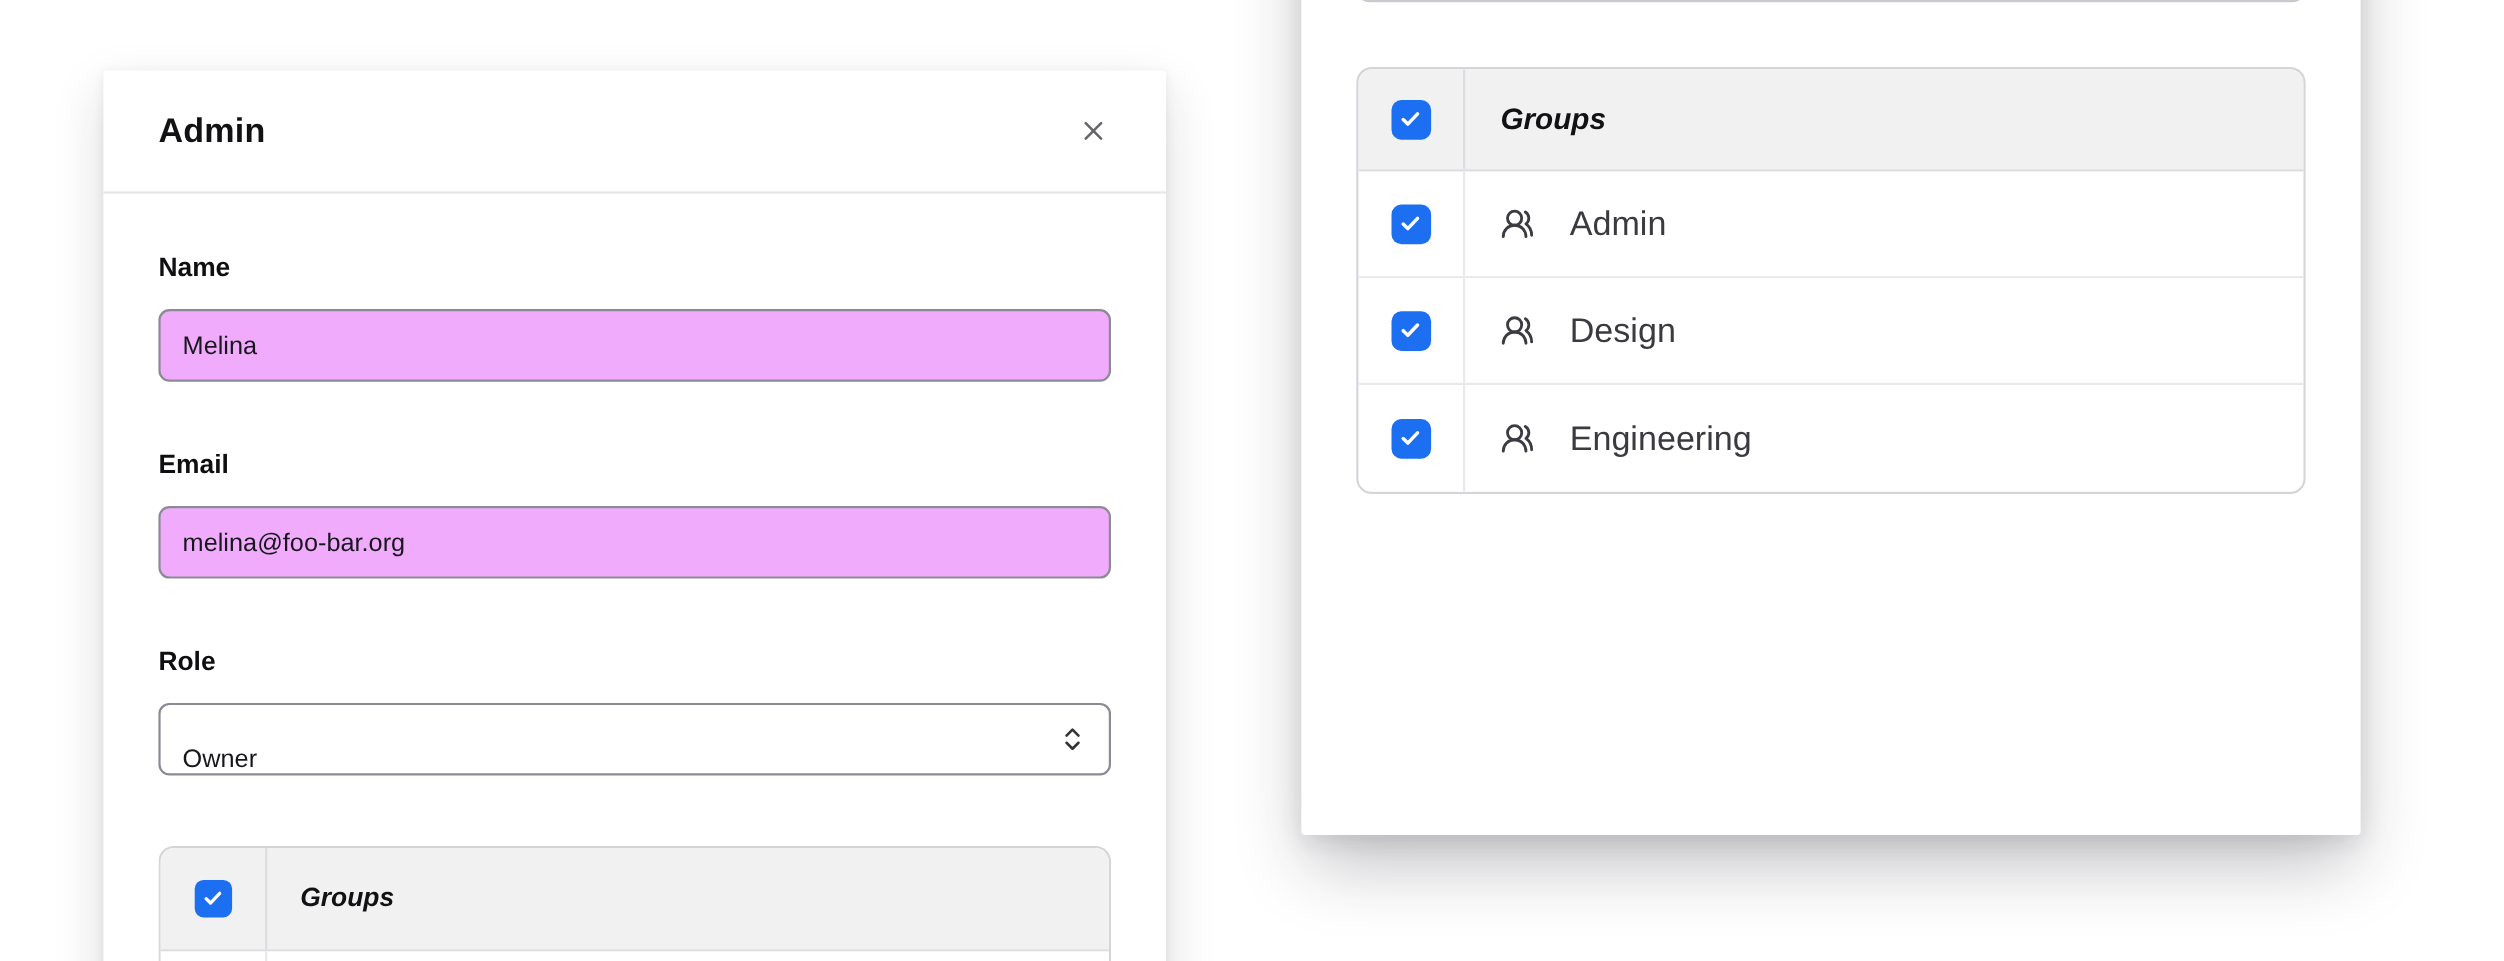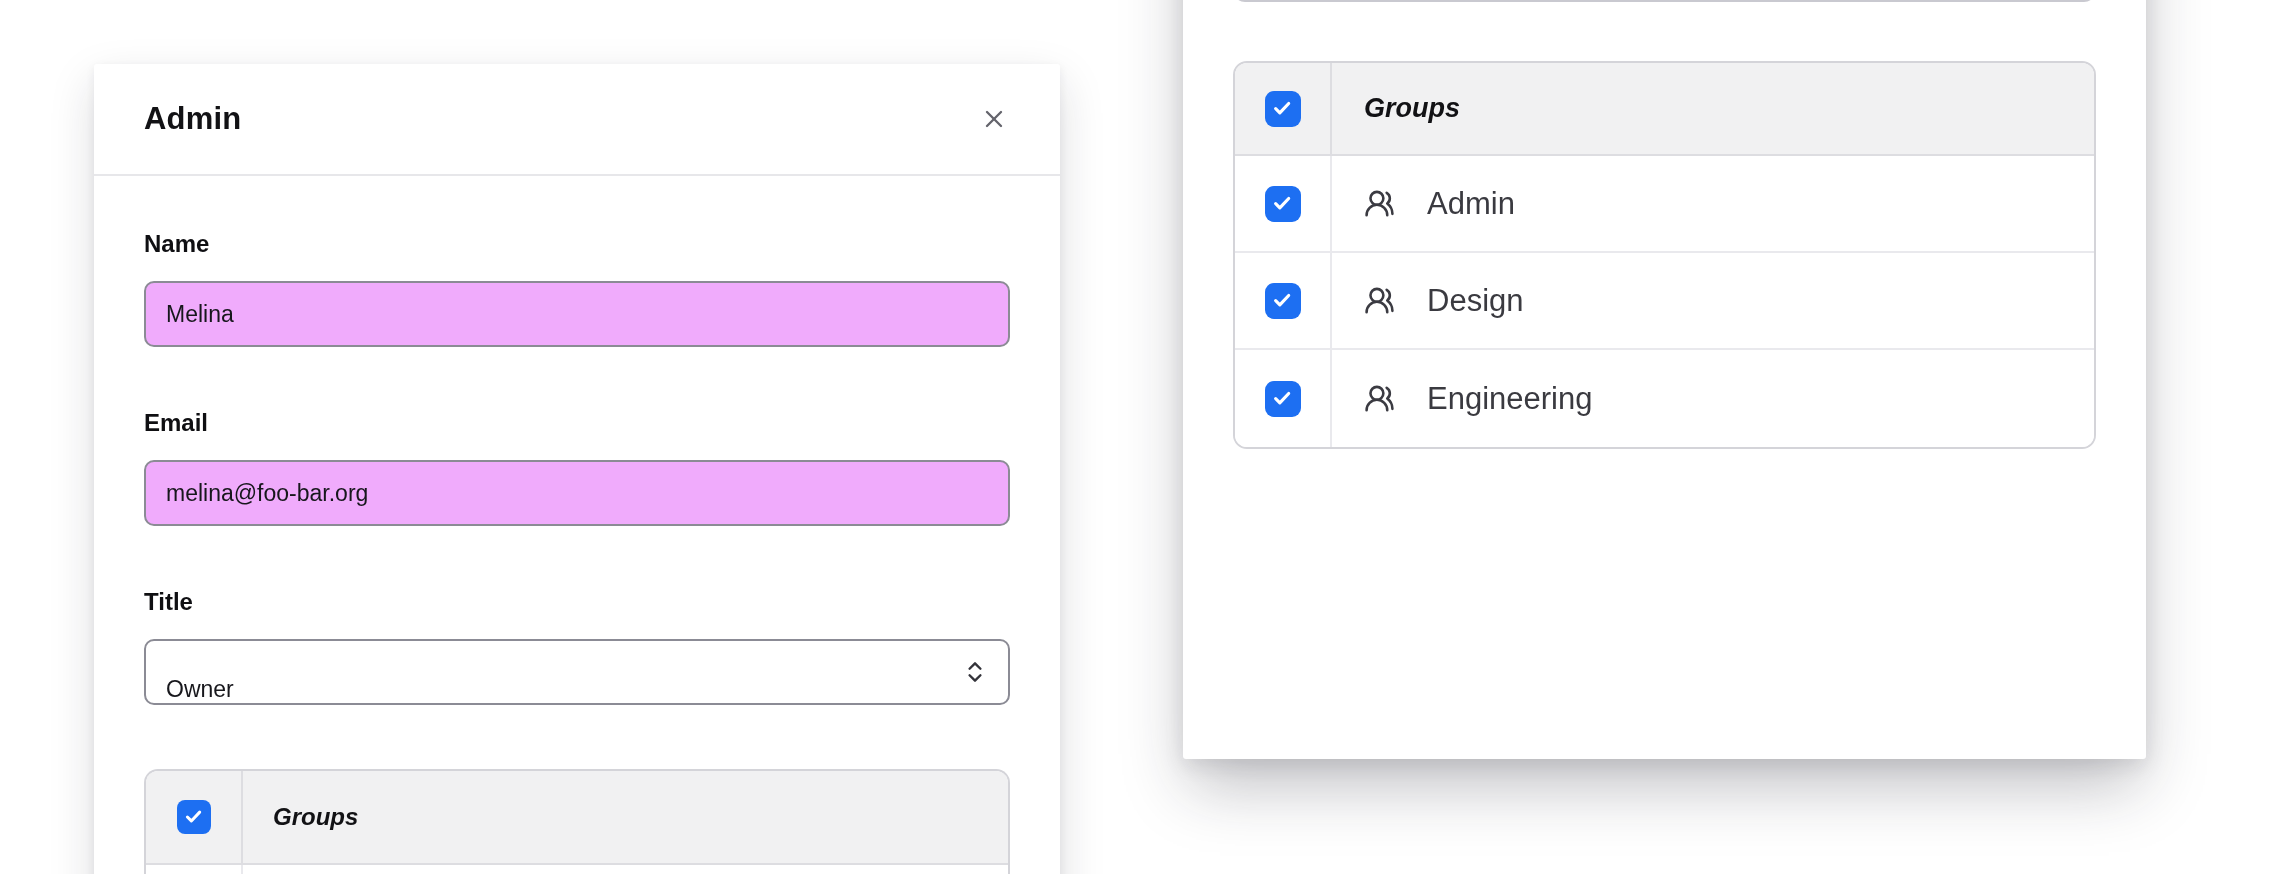--- a/index.html
+++ b/index.html
@@ -154,21 +154,21 @@
       <label class="field-label">Name</label>
       <input class="text-input" type="text" value="Melina" style="">
     </div>
 
     <div class="field-group">
       <label class="field-label">Email</label>
       <input class="text-input" type="text" value="melina@foo-bar.org" style="">
     </div>
 
     <div class="field-group" style="margin-bottom:0;">
-      <label class="field-label">Title</label>
+      <label class="field-label">Role</label>
       <div class="select-box">
         <span>Owner</span>
         <span class="chevrons">
           <svg viewBox="0 0 24 24" fill="none" stroke="currentColor" stroke-width="2.2" stroke-linecap="round" stroke-linejoin="round" width="26" height="30">
               <path d="m7 9 5-5 5 5"></path>
               <path d="m7 15 5 5 5-5"></path>
             </svg>
         </span>
       </div>
     </div>

